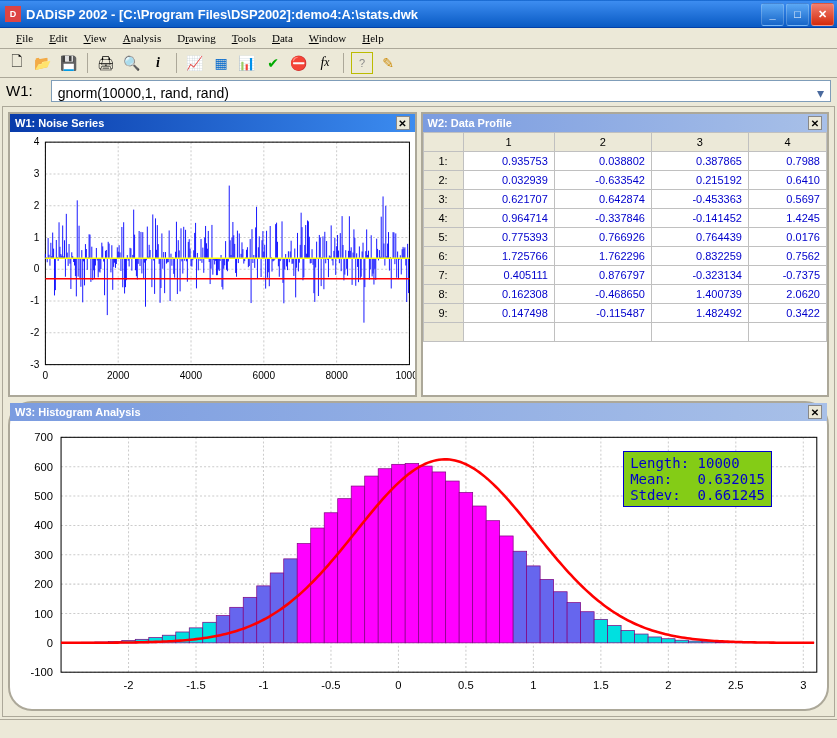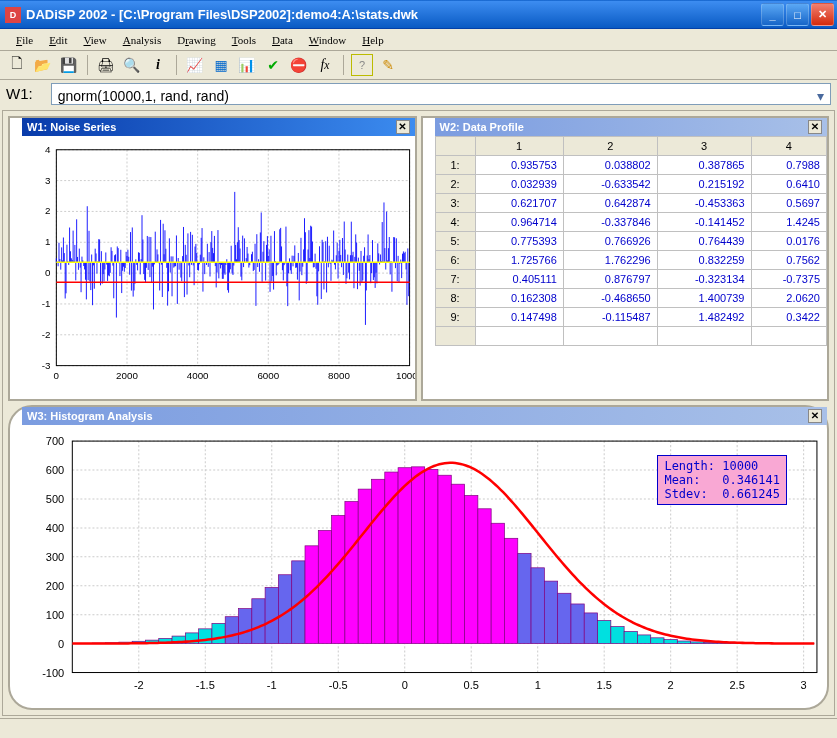--- a/index.html
+++ b/index.html
@@ -15,36 +15,36 @@
 .menubar span { padding: 2px 8px; cursor: default; }
 .menubar span u { text-decoration: underline; }
 .toolbar { height: 30px; background: #ece9d8; display: flex; align-items: center; padding: 2px 6px; border-bottom: 1px solid #aca899; gap: 4px; }
 .tbtn { width: 22px; height: 22px; display: flex; align-items: center; justify-content: center; font-size: 14px; cursor: default; }
 .tsep { width: 1px; height: 20px; background: #aca899; margin: 0 3px; }
 .formulabar { height: 28px; background: #ece9d8; display: flex; align-items: center; padding: 2px 6px; gap: 18px; }
 .formulabar .lbl { font-size: 15px; }
 .formulabar .input { flex: 1; height: 22px; border: 1px solid #7f9db9; background: #fff; padding: 0 6px; font-size: 14px; display: flex; align-items: flex-end; justify-content: space-between; }
 .formulabar .input .dd { color: #4a6a9e; }
 .workspace { flex: 1; padding: 5px; display: grid; grid-template-columns: 1fr 1fr; grid-template-rows: 285px 1fr; gap: 4px; border: 1px solid #aca899; margin: 2px; background: #ece9d8; }
-.pane { border: 2px solid #aca899; background: #fff; display: flex; flex-direction: column; position: relative; padding-left: 12px; }
+.pane { border: 2px solid #aca899; background: #fff; display: flex; flex-direction: column; position: relative; }
 .pane-title { height: 18px; color: #fff; font-size: 11px; font-weight: bold; padding: 2px 5px; display: flex; align-items: center; justify-content: space-between; }
 .pane-title.active { background: linear-gradient(to right, #083baa, #3c8cf0); }
 .pane-title.inactive { background: linear-gradient(to right, #7b9ce0, #a8c0e8); text-align: right; }
 .pane-close { width: 14px; height: 14px; background: #ece9d8; color: #000; display: flex; align-items: center; justify-content: center; border: 1px solid #888; font-size: 10px; }
 .pane-body { flex: 1; position: relative; overflow: hidden; }
 .w1 { grid-column: 1; grid-row: 1; }
 .w2 { grid-column: 2; grid-row: 1; }
 .w3 { grid-column: 1 / 3; grid-row: 2; border-radius: 24px; }
 .chart { width: 100%; height: 100%; }
 .datatable { width: 100%; font-size: 11px; border-collapse: collapse; }
 .datatable th, .datatable td { border: 1px solid #c0c0c0; padding: 2px 6px; text-align: right; height: 19px; }
 .datatable th { background: #ece9d8; font-weight: normal; text-align: center; }
 .datatable td { color: #0000cc; }
 .datatable .rowhdr { background: #ece9d8; text-align: center; color: #000; width: 40px; }
-.statsbox { position: absolute; top: 30px; right: 40px; border: 1px solid #0000cc; padding: 3px 6px; font-size: 12px; color: #0000cc; background: #f9a8d4; font-family: monospace; }
+.statsbox { position: absolute; top: 30px; right: 55px; border: 1px solid #0000cc; padding: 3px 6px; font-size: 14px; color: #0000cc; background: #84cc16; font-family: monospace; }
 .statusbar { height: 20px; border-top: 1px solid #aca899; background: #ece9d8; }
 </style>
 </head>
 <body>
 
 <div class="titlebar">
   <div class="icon">D</div>
   <div class="title">DADiSP 2002 - [C:\Program Files\DSP2002]:demo4:A:\stats.dwk</div>
   <div class="winbtns">
     <div class="winbtn min">_</div>
@@ -743,21 +743,21 @@
             <text x="42" y="162.75">200</text>
             <text x="42" y="134">300</text>
             <text x="42" y="105.25">400</text>
             <text x="42" y="76.5">500</text>
             <text x="42" y="47.75">600</text>
             <text x="42" y="19">700</text>
           </g>
       </svg>
       <div class="statsbox">
         <div>Length: <span>10000</span></div>
-        <div>Mean:&nbsp;&nbsp;&nbsp;<span>0.346141</span></div>
+        <div>Mean:&nbsp;&nbsp;&nbsp;<span>0.632015</span></div>
         <div>Stdev:&nbsp;&nbsp;<span>0.661245</span></div>
       </div>
     </div>
   </div>
 
 </div>
 
 <div class="statusbar"></div>
 
 </body></html>

